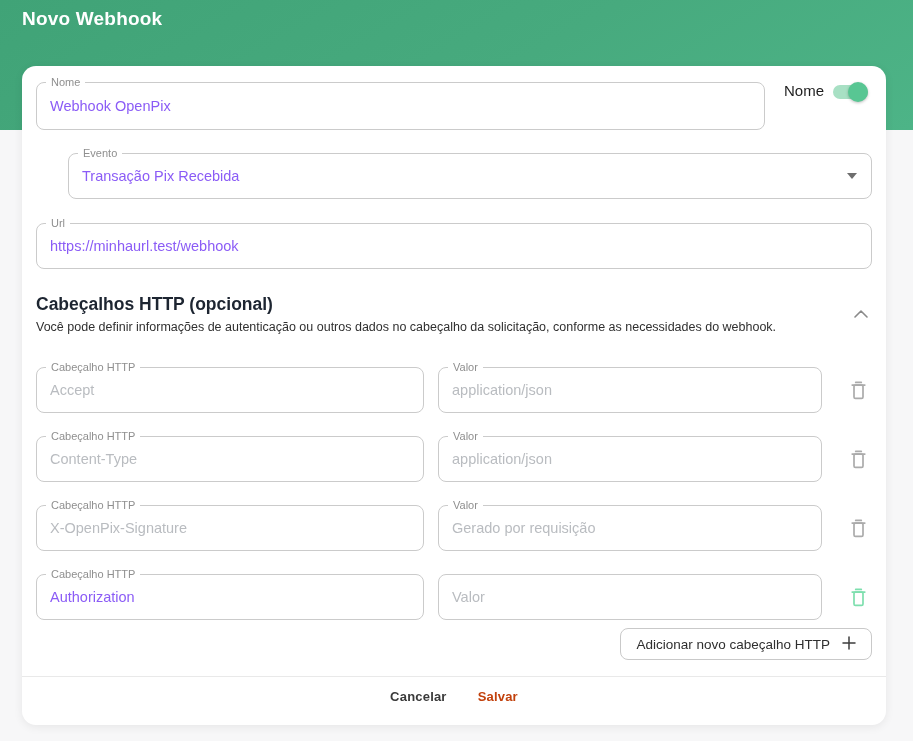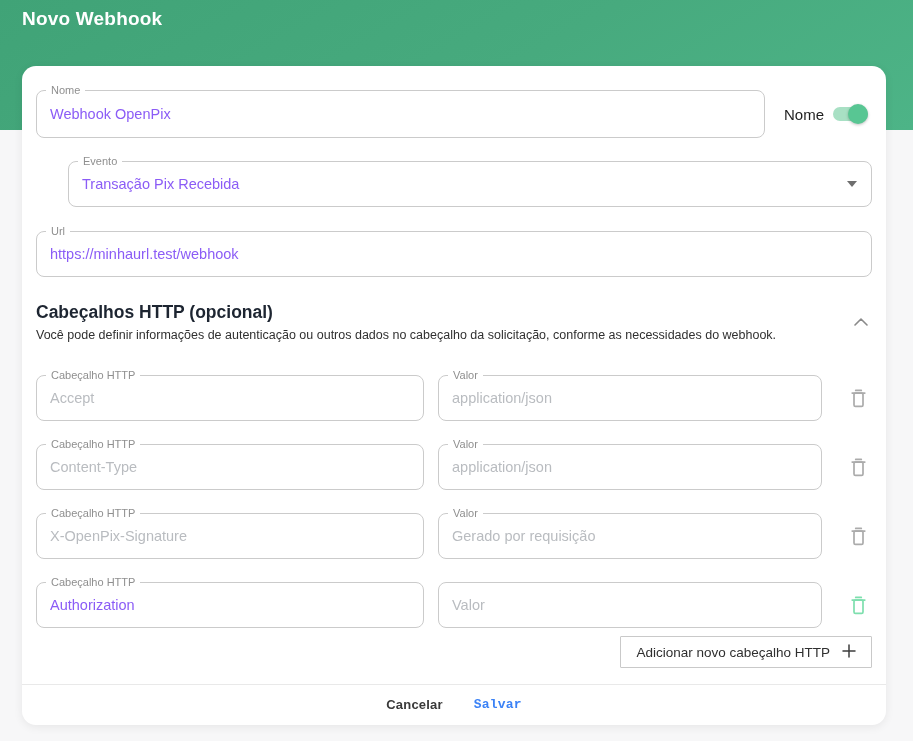--- a/index.html
+++ b/index.html
@@ -42,21 +42,21 @@
     font-family:inherit; font-size:14.5px; color:#8b5cf6; padding:0 13px;
     display:flex; align-items:center;
   }
   .field input::placeholder { color:#b9bcc0; opacity:1; }
   .field.tall { height:48px; }
   .caret {
     position:absolute; right:14px; top:50%; transform:translateY(-50%);
     pointer-events:none; line-height:0;
   }
   
-  .row-name { display:flex; align-items:center; margin-top:24px; }
+  .row-name { display:flex; align-items:flex-start; margin-top:16px; }
   .row-name .field { width:729px; }
   .active-label { margin-left:19px; font-size:15px; color:#1e1e1e; }
   .switch { position:relative; width:35px; height:20px; margin-left:9px; cursor:pointer; flex:0 0 auto; }
   .switch .track { position:absolute; top:3px; left:0; width:35px; height:14px; border-radius:7px; background:#a8e0c4; }
   .switch .thumb { position:absolute; top:0; right:0; width:20px; height:20px; border-radius:50%; background:#58c693; box-shadow:0 1px 3px rgba(0,0,0,.25); }
   .row-event { margin-top:23px;padding-left:32px; }
   .row-url   { margin-top:24px; }
   
   .section-head { display:flex; align-items:flex-end; margin-top:25px; }
   .section-head h2 { font-size:17.5px; font-weight:700; color:#1d2531; }
@@ -69,36 +69,36 @@
   .hrow .value-field { width:384px; flex:0 0 auto; }
   .trash-btn {
     margin-left:auto; background:none; border:none; cursor:pointer;
     color:#ababab; align-self:center; padding:2px 6px; line-height:0;
   }
   .trash-btn.green { color:#7edfae; }
   
   .add-row { display:flex; margin-top:8px; }
   .add-btn {
     margin-left:auto; display:flex; align-items:center; gap:12px;
-    background:#fff; border:1px solid #c9c9c9; border-radius:1px;
+    background:#fff; border:1px solid #c9c9c9; border-radius:8px;
     padding:0 15px; height:32px; cursor:pointer;
     font-family:inherit; font-size:13.5px; color:#2f2f2f;
   }
   
   .footer {
     margin-top:16px; border-top:1px solid #e9e9e9; height:39px;
     margin-left:-14px; margin-right:-14px; padding:0 24px;
     display:flex; align-items:center; justify-content:center; gap:31px;
   }
   .btn-text {
     background:none; border:none; cursor:pointer; font-family:inherit;
     font-size:13px; font-weight:700; letter-spacing:.2px;
   }
   .btn-cancel { color:#3a3a3a; }
-  .btn-save   { color:#3b82f6;font-family:Liberation Mono, monospace; }
+  .btn-save   { color:#c2410c; }
 </style>
 </head>
 <body>
 
 <div class="topbar">
   <h1>Novo Webhook</h1>
 </div>
 
 <div class="card">
 

